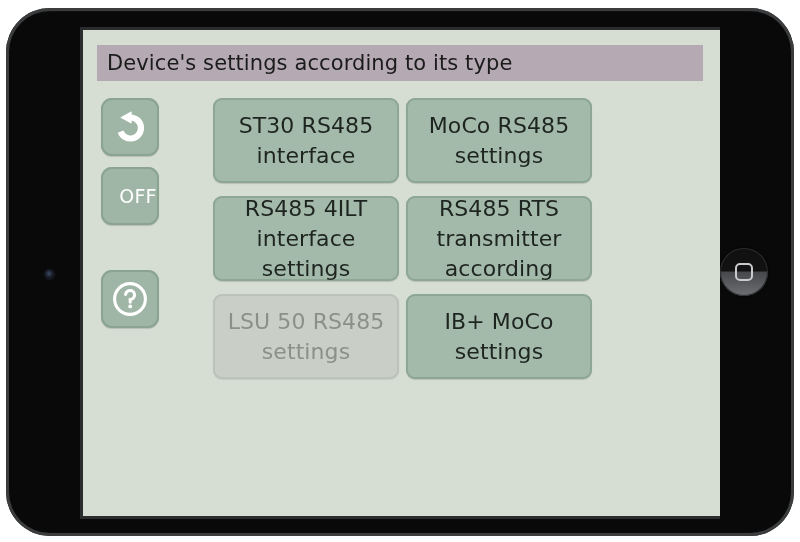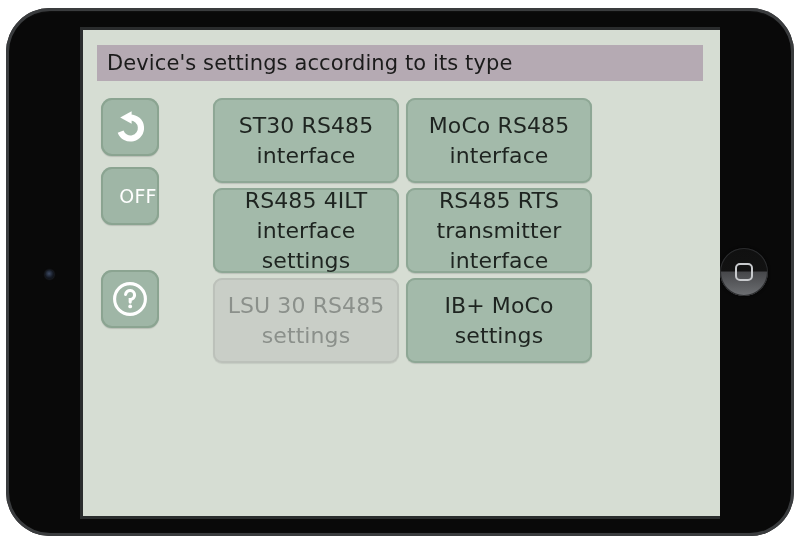--- a/index.html
+++ b/index.html
@@ -170,21 +170,21 @@
   .grid {
     position: absolute;
     left: 130px;
     top: 68px;
     width: 380px;
   }
   .grid-row {
     display: flex;
     gap: 7px;
   }
-  .grid-row + .grid-row { margin-top: 5px; }
+  .grid-row + .grid-row { margin-top: 13px; }
 
   .tile {
     width: 186px;
     height: 85px;
     border-radius: 9px;
     background: #a3baaa;
     box-shadow: inset 0 0 0 2px #8ea795, 0 1px 1px rgba(0,0,0,0.13);
     box-sizing: border-box;
     display: flex;
     align-items: center;
@@ -263,36 +263,36 @@
         </div>
 
 
         <div class="grid">
 
           <div class="grid-row">
             <div class="tile">
               <span class="tile-label">ST30 RS485 interface</span>
             </div>
             <div class="tile">
-              <span class="tile-label">MoCo RS485 interface</span>
+              <span class="tile-label">MoCo RS485 settings</span>
             </div>
           </div>
 
           <div class="grid-row clipped">
             <div class="tile">
               <span class="tile-label">RS485 4ILT interface settings</span>
             </div>
             <div class="tile">
-              <span class="tile-label">RS485 RTS transmitter interface</span>
+              <span class="tile-label">RS485 RTS transmitter according</span>
             </div>
           </div>
 
           <div class="grid-row">
             <div class="tile disabled">
-              <span class="tile-label">LSU 30 RS485 settings</span>
+              <span class="tile-label">LSU 50 RS485 settings</span>
             </div>
             <div class="tile">
               <span class="tile-label">IB+ MoCo settings</span>
             </div>
           </div>
 
         </div>
 
       </div>
     </div>

